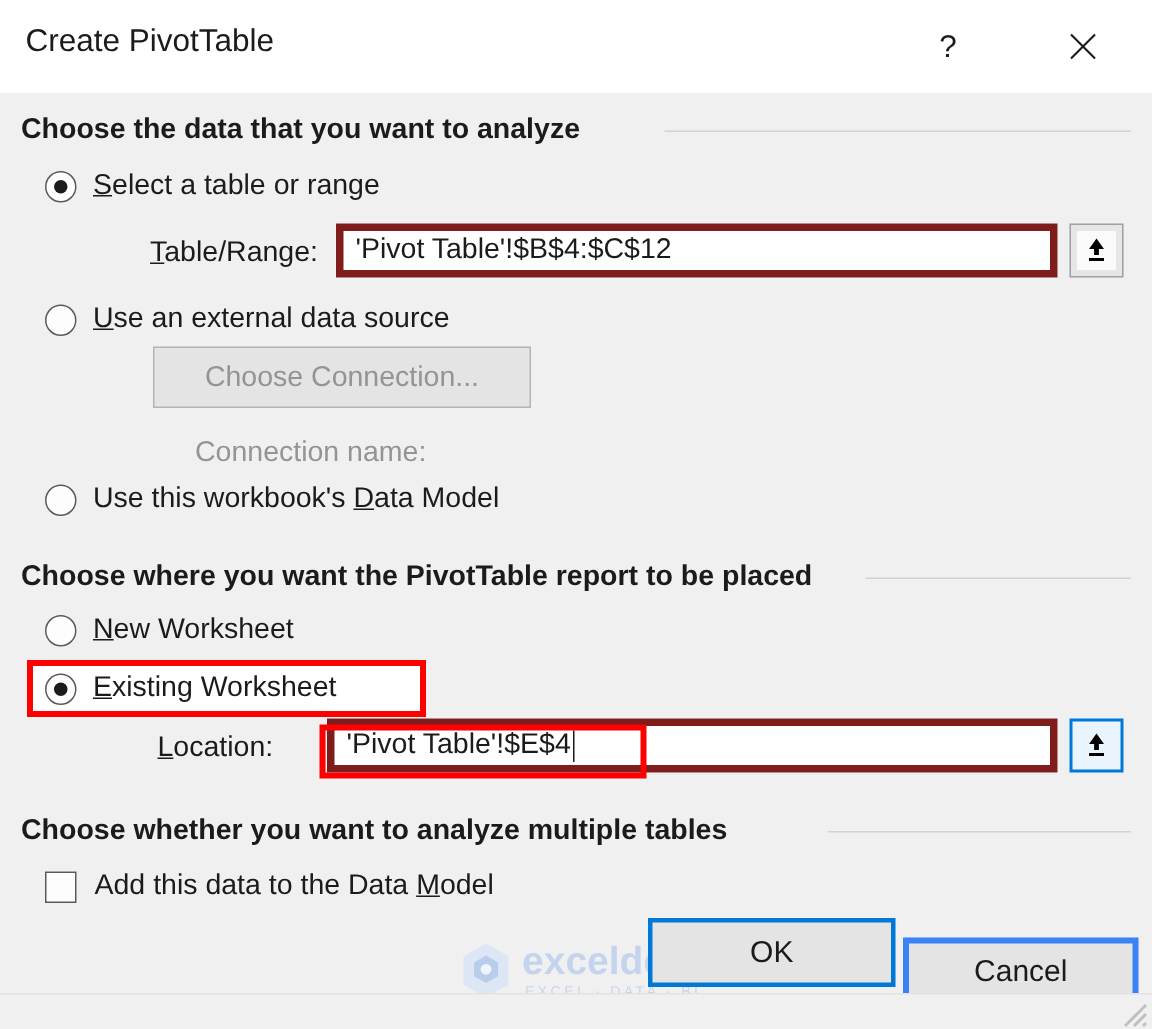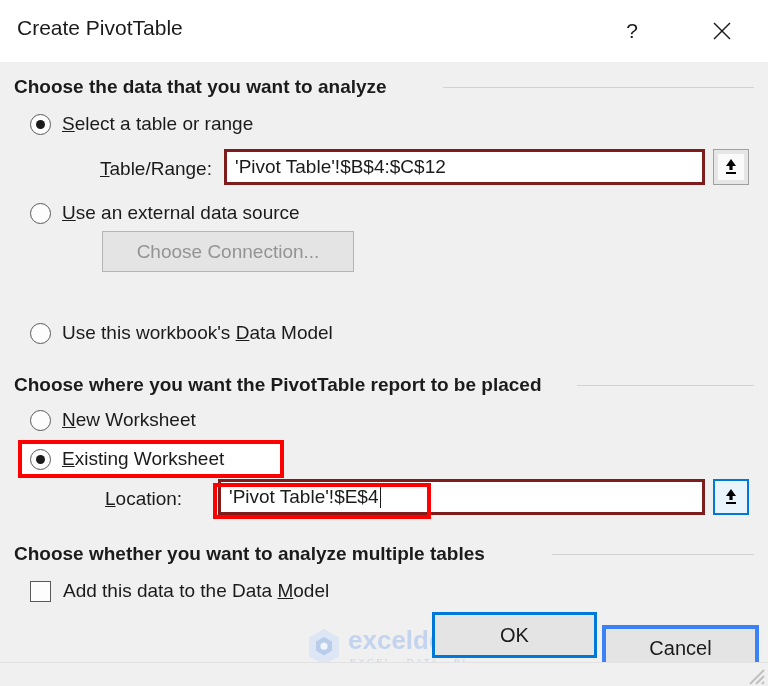--- a/index.html
+++ b/index.html
@@ -120,21 +120,21 @@
     position: absolute;
     font-size: 19px;
     color: #1b1b1b;
     white-space: nowrap;
   }
 
   
   .textfield {
     position: absolute;
     background: #ffffff;
-    border: 3px solid #7f1d1d;
+    border: 5px solid #7f1d1d;
     box-sizing: border-box;
     display: flex;
     align-items: center;
     overflow: hidden;
   }
   .textfield .value {
     font-size: 19px;
     color: #1b1b1b;
     padding-left: 8px;
     white-space: nowrap;
@@ -310,20 +310,21 @@
     </span>
   </div>
 
   <div class="radio-row" style="left:30px; top:140px;">
     <span class="radio"></span>
     <span class="radio-label"><span class="u">U</span>se an external data source</span>
   </div>
 
   <div class="pushbtn-disabled" style="left:102px; top:169px; width:252px; height:41px;">Choose Connection...</div>
 
+  <div class="disabled-text" style="left:130px; top:229px;">Connection name:</div>
 
   <div class="radio-row" style="left:30px; top:260px;">
     <span class="radio"></span>
     <span class="radio-label">Use this workbook's <span class="u">D</span>ata Model</span>
   </div>
 
   <div class="group-header" style="left:14px; top:312px;">Choose where you want the PivotTable report to be placed</div>
   <div class="group-rule" style="left:577px; top:323px; width:177px;"></div>
 
   <div class="radio-row" style="left:30px; top:347px;">

